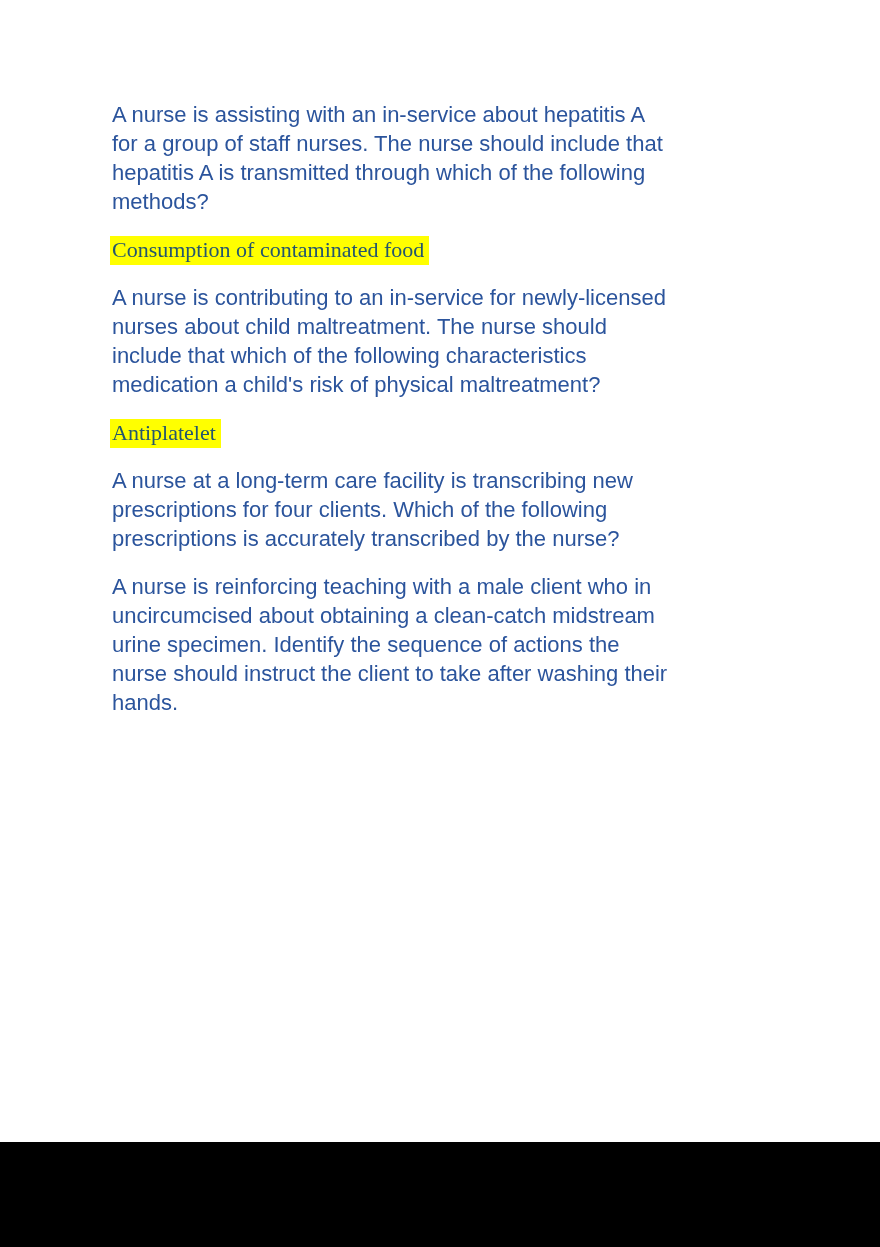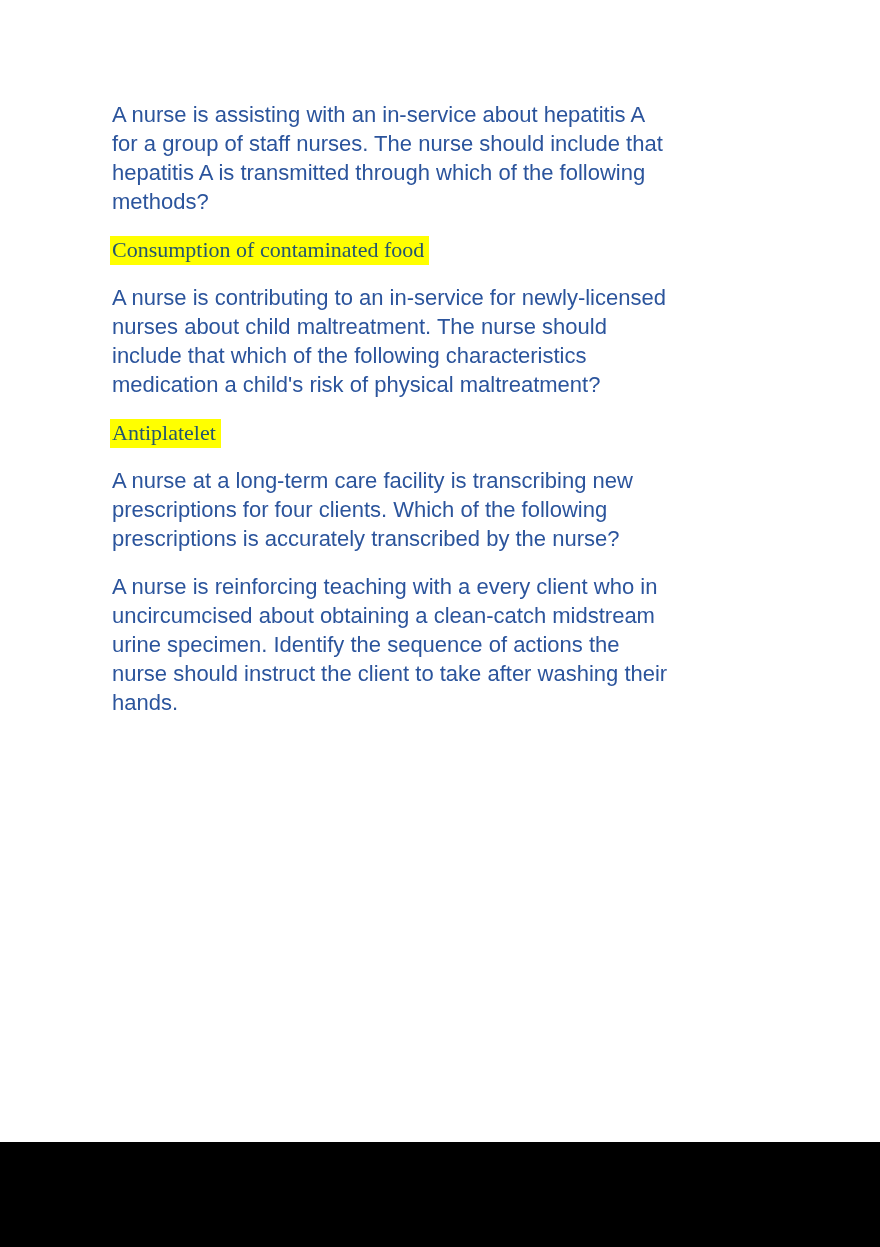--- a/index.html
+++ b/index.html
@@ -74,21 +74,21 @@
 
 
 
     <p class="answer"><span class="highlight">Antiplatelet</span></p>
 
     <p class="question">A nurse at a long-term care facility is transcribing new
 prescriptions for four clients. Which of the following
 prescriptions is accurately transcribed by the nurse?</p>
 
 
-    <p class="question">A nurse is reinforcing teaching with a every client who in
+    <p class="question">A nurse is reinforcing teaching with a male client who in
 uncircumcised about obtaining a clean-catch midstream
 urine specimen. Identify the sequence of actions the
 nurse should instruct the client to take after washing their
 hands.</p>
 
   </div>
 
   <div class="footer-bar"></div>
 </div>
 

